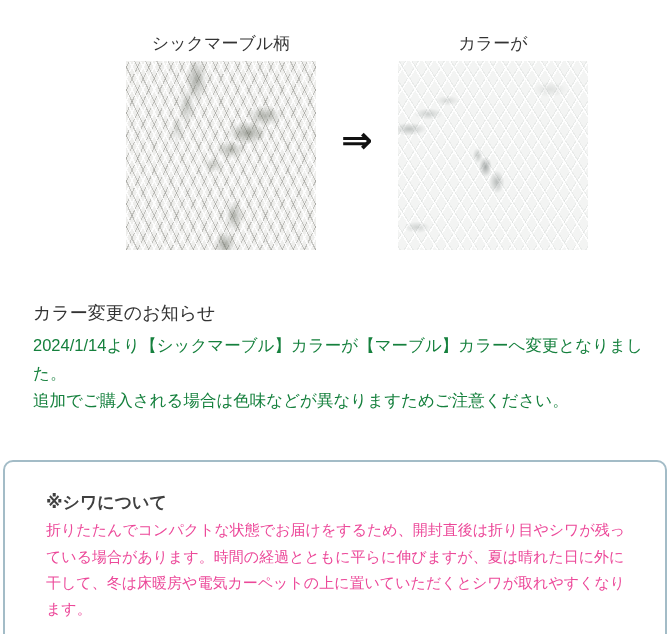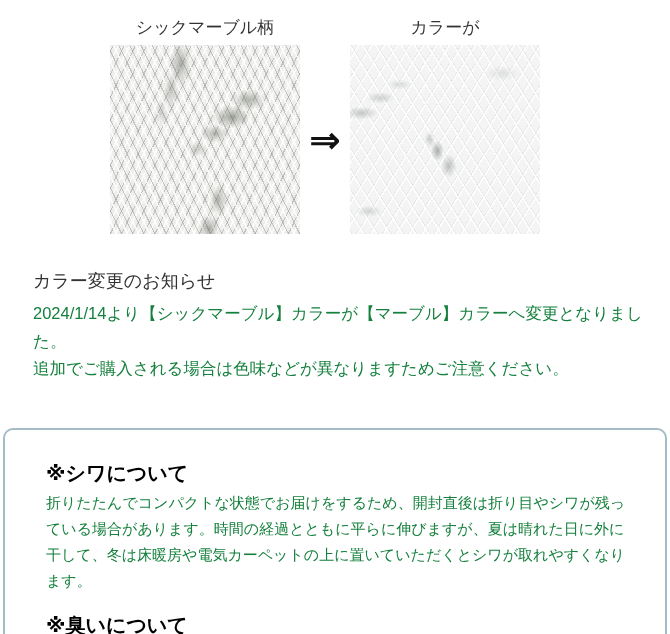--- a/index.html
+++ b/index.html
@@ -18,21 +18,21 @@
   }
 
   
   .compare {
     display: flex;
     align-items: flex-start;
     padding: 16px 0 0 110px;
   }
   .figure {
     width: 190px;
-    margin: 0;
+    margin: 16px;
   }
   .fig-label {
     font-size: 17px;
     line-height: 24px;
     text-align: center;
     color: #333;
     margin-bottom: 5px;
     white-space: nowrap;
   }
   .swatch {
@@ -106,32 +106,32 @@
   .info-box {
     margin: 45px 3px 0 3px;
     border: 2px solid #a3bcc7;
     border-radius: 10px;
     padding: 29px 20px 21px 41px;
     background: #ffffff;
     box-sizing: border-box;
     width: 664px;
   }
   .care-title {
-    font-size: 20px;
+    font-size: 17px;
     font-weight: bold;
     margin: 0;
     line-height: 1.4;
-    color: #000000;
+    color: #404040;
   }
   .care-body {
     font-size: 15px;
     line-height: 1.75;
     margin: 3px 0 16px;
     max-width: 592px;
-    color: #15803d;
+    color: #ec4899;
   }
   .care-body + .care-title {
     margin-top: 13px;
   }
 </style>
 </head>
 <body>
 
 <div class="page">
 

